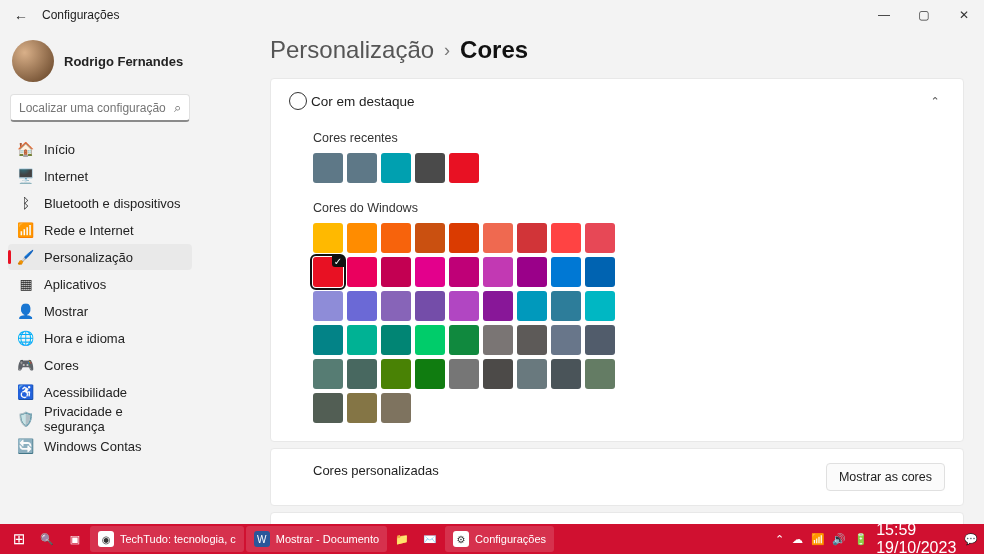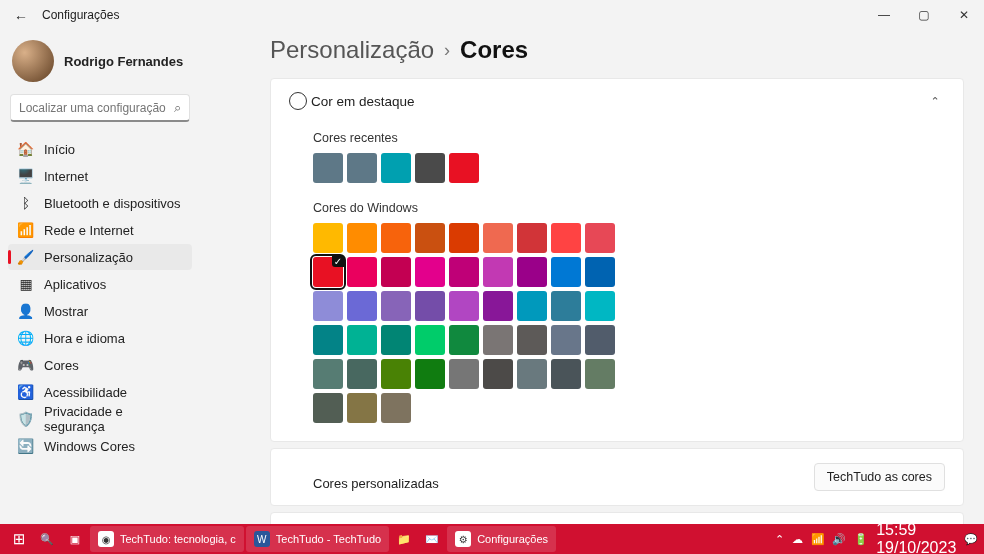--- a/index.html
+++ b/index.html
@@ -38,21 +38,21 @@
 .accent-row .label { flex: 1; font-size: 13.5px; color:#222;}
 .dropdown { display:flex; align-items:center; gap:30px; background:#fbfbfb; border:1px solid #ddd; border-radius:4px; padding:5px 10px; font-size:13px; color:#333;}
 .chev { width:20px; height:20px; display:flex; align-items:center; justify-content:center; color:#555; font-size:11px;}
 .section-label { font-size: 12.5px; color: #333; margin: 10px 0 8px 24px; }
 .swatch-row { display: flex; gap: 4px; margin-left: 24px; flex-wrap: wrap; }
 .swatch { width: 30px; height: 30px; border-radius: 3px; position: relative; }
 .swatch.selected { outline: 2px solid #111; outline-offset: 1px; }
 .swatch.selected::after { content:"✓"; position:absolute; top:-2px; right:-1px; background:#111; color:#fff; font-size:10px; width:12px; height:12px; display:flex; align-items:center; justify-content:center; border-radius:0 3px 0 3px;}
 .grid { display:grid; grid-template-columns: repeat(9, 30px); gap:4px; margin-left:24px;}
 .grid .swatch { width:30px; height:30px;}
-.setting-row { display:flex; align-items:flex-end; padding:14px 18px 14px 42px; font-size:13px; color:#222; border-top:1px solid #eee;}
+.setting-row { display:flex; align-items:flex-start; padding:14px 18px 14px 42px; font-size:13px; color:#222; border-top:1px solid #eee;}
 .setting-row:first-of-type { border-top:none;}
 .setting-row .lbl { flex:1; }
 .btn-ghost { background:#fbfbfb; border:1px solid #e0e0e0; border-radius:4px; padding:6px 12px; font-size:12.5px; color:#222;}
 
 
 .taskbar { position:absolute; bottom:0; left:0; right:0; height:30px; background:#d01030; display:flex; align-items:center; padding:0 6px; gap:2px;}
 .tb-item { height:26px; min-width:26px; padding:0 4px; display:flex; align-items:center; justify-content:center; gap:6px; font-size:11px; color:#fff; border-radius:3px;}
 .tb-item.lbl { background: rgba(255,255,255,0.14); padding:0 8px;}
 .tb-item .dot{ width:16px; height:16px; background:#fff; border-radius:3px; display:flex;align-items:center;justify-content:center; color:#333; font-size:10px;}
 .taskbar .spacer{flex:1;}
@@ -122,21 +122,21 @@
         <li>
           <span class="icon">♿</span>
           <span>Acessibilidade</span>
         </li>
         <li>
           <span class="icon">🛡️</span>
           <span>Privacidade e segurança</span>
         </li>
         <li>
           <span class="icon">🔄</span>
-          <span>Windows Cores</span>
+          <span>Windows Contas</span>
         </li>
       </ul>
   </div>
 
   <div class="right">
     <div class="breadcrumb">
       <span class="parent">Personalização</span>
       <span class="sep">›</span>
       <span class="current">Cores</span>
     </div>
@@ -206,21 +206,21 @@
           <div class="swatch" style="background: rgb(100, 124, 100);"></div>
           <div class="swatch" style="background: rgb(82, 94, 84);"></div>
           <div class="swatch" style="background: rgb(132, 117, 69);"></div>
           <div class="swatch" style="background: rgb(126, 115, 95);"></div>
         </div>
     </div>
 
     <div class="card">
       <div class="setting-row">
         <div class="lbl">Cores personalizadas</div>
-        <button class="btn-ghost">TechTudo as cores</button>
+        <button class="btn-ghost">Mostrar as cores</button>
       </div>
     </div>
 
     <div class="card">
       <div class="setting-row">
         
         
         
       </div>
     </div>
@@ -233,21 +233,21 @@
       <span style="font-size:15px;">⊞</span>
     </div>
   <div class="tb-item">🔍</div>
   <div class="tb-item">▣</div>
   <div class="tb-item lbl">
       <span class="dot">◉</span>
       <span>TechTudo: tecnologia, c</span>
     </div>
   <div class="tb-item lbl">
       <span class="dot" style="background:#2b579a;color:#fff;">W</span>
-      <span>TechTudo - TechTudo</span>
+      <span>Mostrar - Documento</span>
     </div>
   <div class="tb-item">📁</div>
   <div class="tb-item">✉️</div>
   <div class="tb-item lbl">
       <span class="dot">⚙</span>
       <span>Configurações</span>
     </div>
   <div class="spacer"></div>
   <div class="tray">
     <span>⌃</span>

